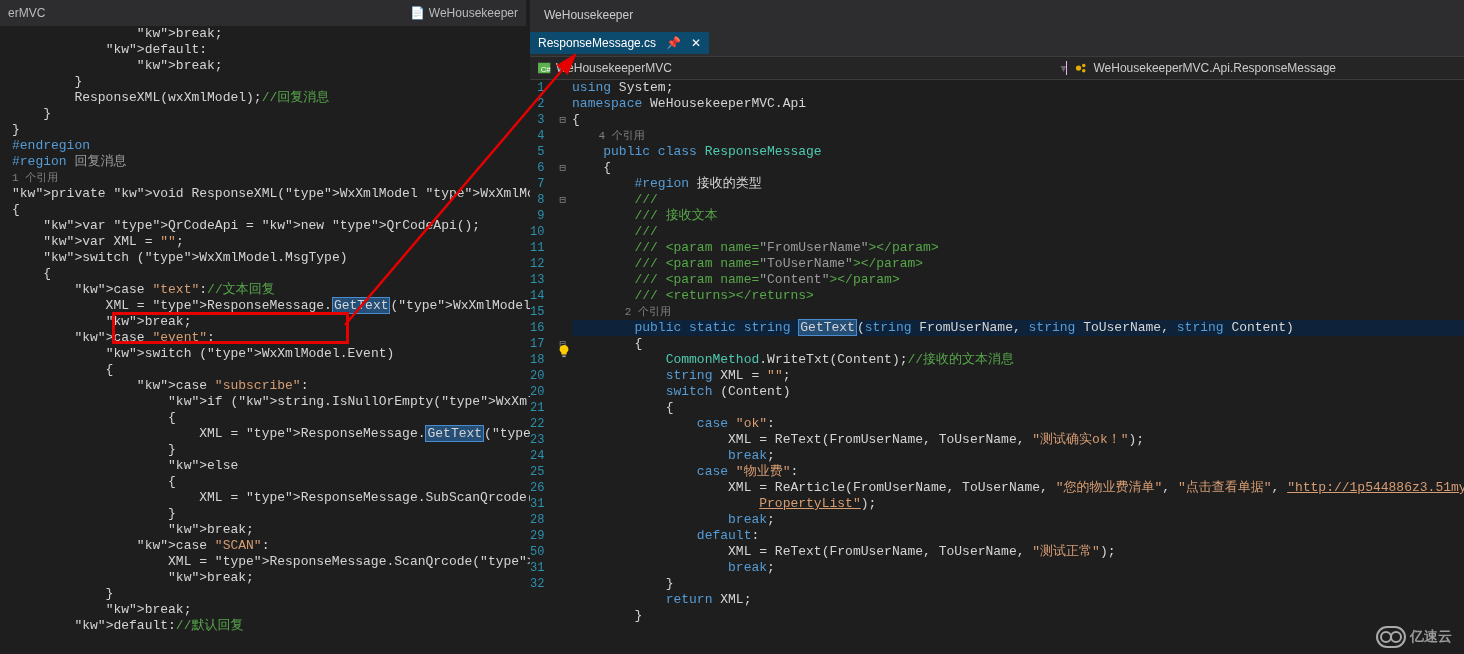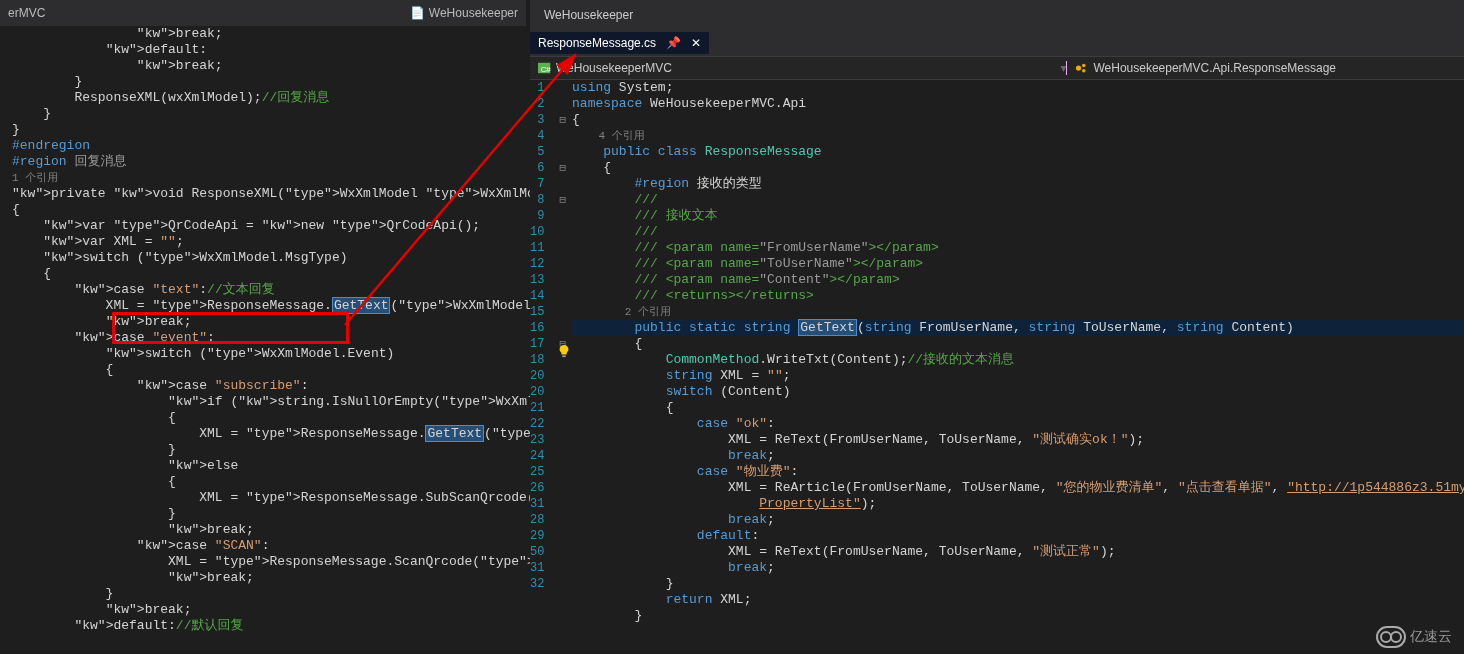--- a/index.html
+++ b/index.html
@@ -12,21 +12,21 @@
   height: 654px;
   overflow: hidden;
   position: relative;
 }
 .pane { background: #1e1e1e; }
 .left-pane { position:absolute; left:0; top:0; width:526px; height:654px; }
 .right-pane { position:absolute; left:530px; top:0; width:934px; height:654px; }
 
 .tabbar { height:26px; background:#2d2d30; display:flex; align-items:center; color:#bbb; font-family:'Segoe UI',sans-serif; font-size:12px; }
 .tab { padding:4px 8px; display:flex; align-items:center; gap:4px; }
-.tab.active { background:#0f172a; color:#fff; }
+.tab.active { background:#0c4a6e; color:#fff; }
 .tab .close { margin-left:6px; }
 .tab .pin { margin-left:6px; }
 
 .titlebar { height:30px; background:#2d2d30; color:#ccc; display:flex; align-items:center; padding-left:8px; font-family:'Segoe UI',sans-serif; font-size:12px; gap:6px; }
 
 .breadcrumb { height:24px; background:#252526; border-top:1px solid #3c3c3c; border-bottom:1px solid #3c3c3c; display:flex; align-items:center; font-family:'Segoe UI',sans-serif; font-size:12px; color:#ccc; }
 .breadcrumb .bc-item { padding:0 8px; display:flex; align-items:center; gap:4px; }
 .breadcrumb .bc-sep { border-left:1px solid #f0abfc; flex:1; padding-left:8px; }
 .bc-icon { width:14px; height:14px; display:inline-block; }
 
@@ -43,21 +43,21 @@
 .str { color:#d69d73; }
 .com { color:#57a64a; }
 .reg { color:#9b9b9b; }
 .ref { color:#808080; font-size:11px;margin-top:40px; }
 .highlight-box { background:#264f78; border:1px solid #4a8ccd; padding:0 1px; }
 .hl-line { background:#0e223a; }
 
 .red-box { position:absolute; border:3px solid #e60000; pointer-events:none; }
 .arrow-svg { position:absolute; pointer-events:none; z-index:10; }
 
-.watermark { position:absolute; right:12px; bottom:6px; font-size:14px; font-weight:normal; color:#999; display:flex; align-items:center; gap:4px; font-family:'Microsoft YaHei',sans-serif; }
+.watermark { position:absolute; right:12px; bottom:6px; font-size:14px; font-weight:bold; color:#999; display:flex; align-items:center; gap:4px; font-family:'Microsoft YaHei',sans-serif; }
 .wm-icon { width:30px; height:22px; border:2px solid #aaa; border-radius:12px; display:flex; align-items:center; justify-content:center; position:relative; }
 .wm-icon::before { content:""; width:8px;height:8px;border:2px solid #aaa;border-radius:50%;position:absolute;left:2px; }
 .wm-icon::after { content:""; width:8px;height:8px;border:2px solid #aaa;border-radius:50%;position:absolute;right:2px; }
 
 .lightbulb { position:absolute; left:557px; top:344px; width:14px; height:14px; }
 .lightbulb svg { width:14px; height:14px; }
 .class-icon { fill:#e8ab00; }
 </style>
 </head>
 <body>

